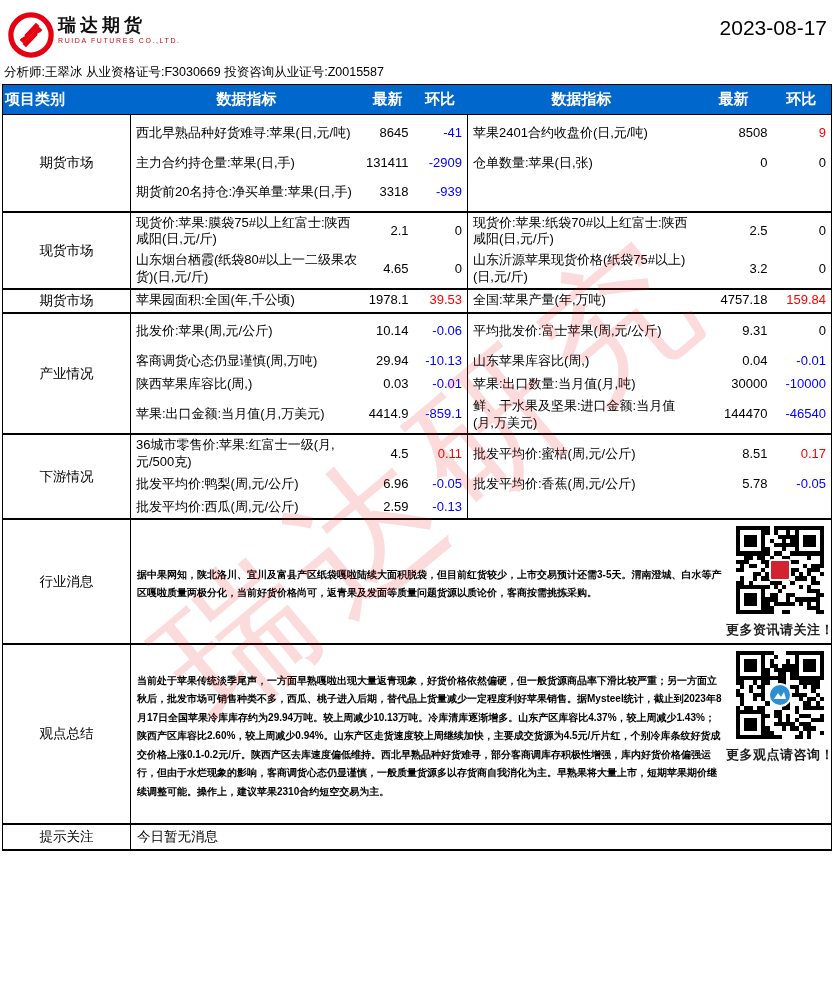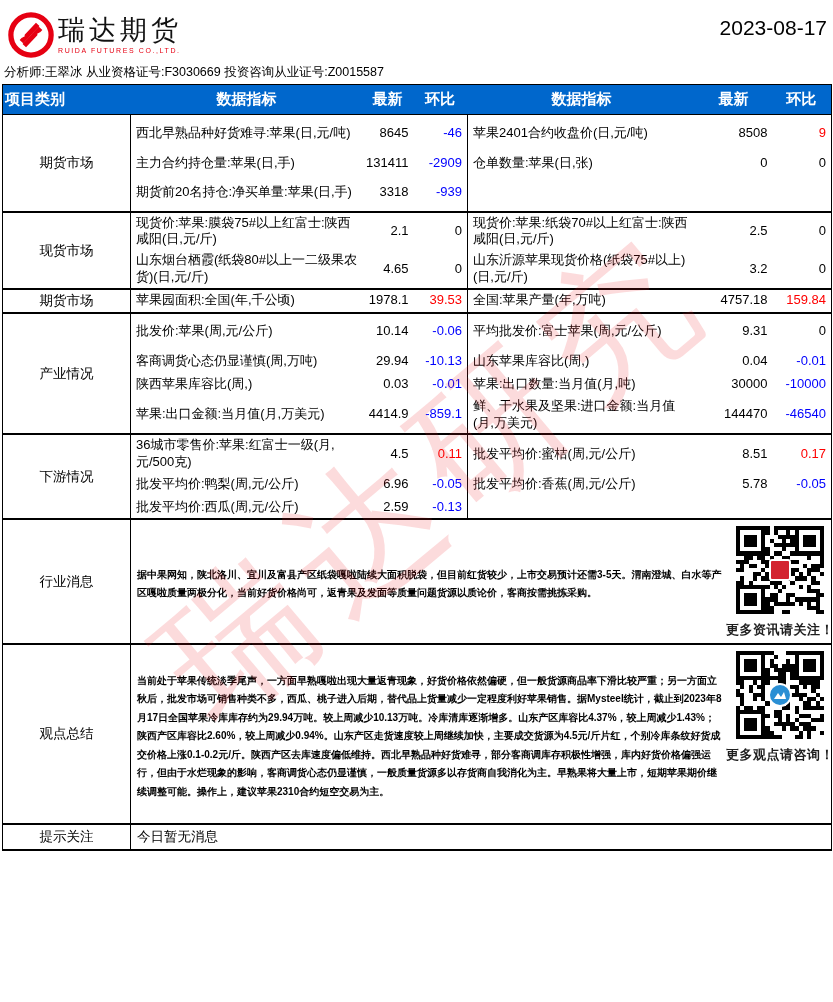--- a/index.html
+++ b/index.html
@@ -5,21 +5,21 @@
   * { margin:0; padding:0; box-sizing:border-box; }
   html,body { background:#fff; }
   body { font-family:"Liberation Sans","DejaVu Sans",sans-serif; color:#000; }
   .page { position:relative; width:833px; height:1002px; margin:0 auto; background:#fff; overflow:hidden; padding:0 2px; }
 
   
   .masthead { position:relative; height:62px; }
   .brand { position:absolute; left:6px; top:12px; display:flex; align-items:flex-start; gap:4px; }
   .brand-logo { width:46px; height:46px; }
   .brand-txt { display:flex; flex-direction:column; margin-top:4px; }
-  .brand-name { font-size:27px; font-weight:normal; letter-spacing:4px; color:#111; line-height:1.1; }
+  .brand-name { font-size:18px; font-weight:bold; letter-spacing:4px; color:#111; line-height:1.1; }
   .brand-sub { font-size:7px; color:#e60012; letter-spacing:1.6px; margin-top:1px; }
   .doc-title { position:absolute; left:0; right:0; top:4px; text-align:center; font-size:31px; font-weight:bold; letter-spacing:2px; }
   .doc-date { position:absolute; right:4px; top:16px; font-size:21px; }
   .analyst { font-size:12.5px; padding:2px 0 3px 2px; }
 
   
   table.report { width:829px; border-collapse:collapse; table-layout:fixed; border-left:1px solid #000; border-right:1px solid #000; border-top:1.5px solid #000; border-bottom:2.5px solid #000; }
   table.report thead th { background:#0067cc; color:#fff; font-size:15px; font-weight:bold; padding:5px 2px; }
   th.h-cat { text-align:left; padding-left:8px; }
   th.h-new,th.h-chg { text-align:center; }
@@ -102,21 +102,21 @@
         <th class="h-new">最新</th>
         <th class="h-chg">环比</th>
       </tr>
     </thead>
 
     <tbody class="sec">
         <tr class="r2line">
           <td class="cat" rowspan="3">期货市场</td>
           <td class="ind">西北早熟品种好货难寻:苹果(日,元/吨)</td>
           <td class="num">8645</td>
-          <td class="chg mid neg">-46</td>
+          <td class="chg mid neg">-41</td>
           <td class="ind">苹果2401合约收盘价(日,元/吨)</td>
           <td class="num">8508</td>
           <td class="chg pos">9</td>
         </tr>
         <tr class="r1line">
           <td class="ind">主力合约持仓量:苹果(日,手)</td>
           <td class="num">131411</td>
           <td class="chg mid neg">-2909</td>
           <td class="ind">仓单数量:苹果(日,张)</td>
           <td class="num">0</td>

